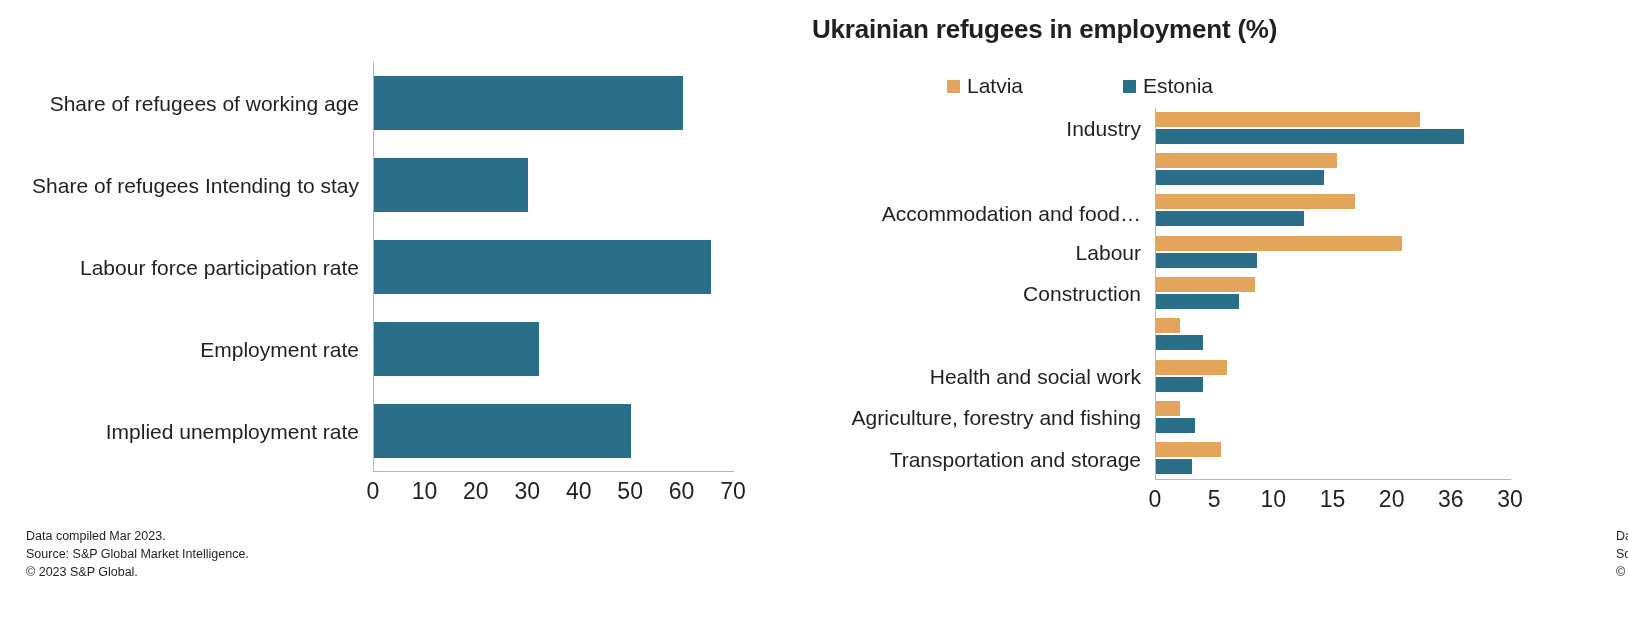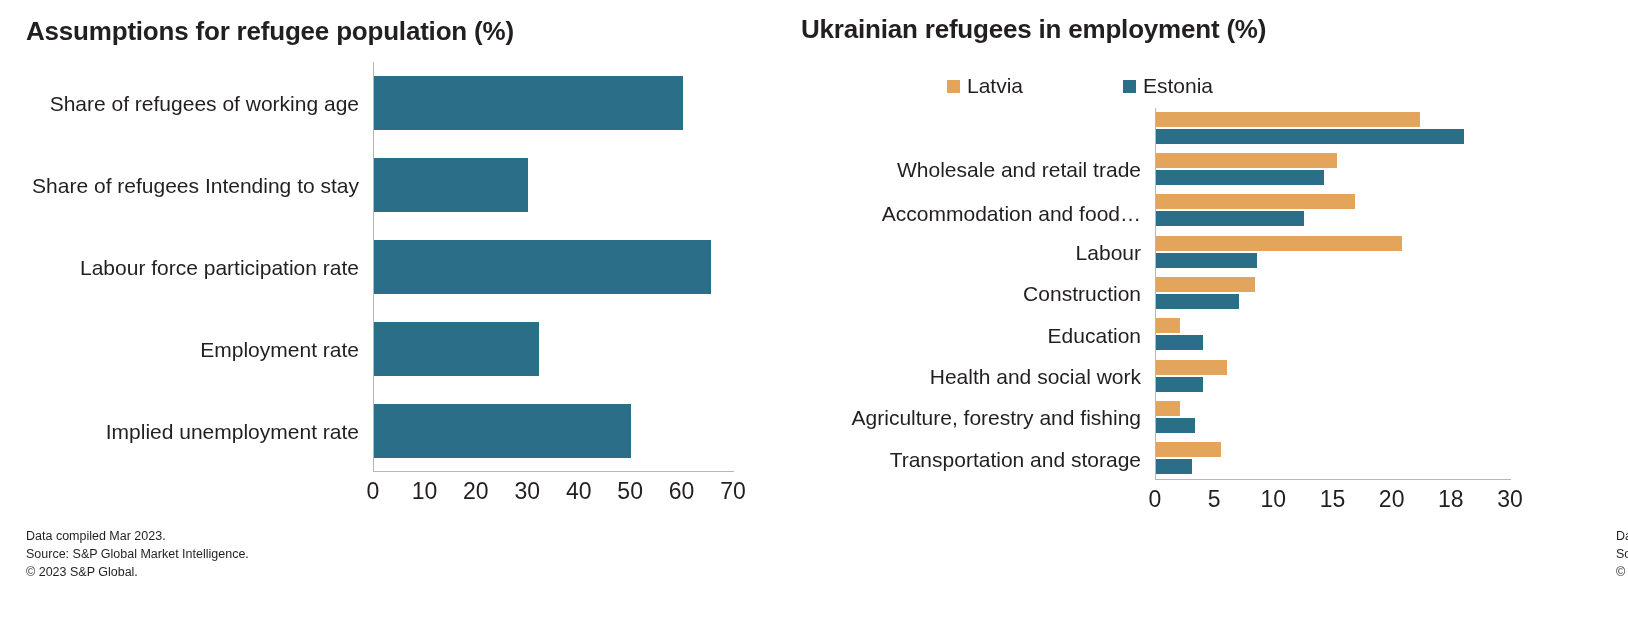--- a/index.html
+++ b/index.html
@@ -29,21 +29,21 @@
   .panel-right { width: 828px; }
 
   .chart-title {
     font-size: 26px;
     font-weight: bold;
     letter-spacing: -0.2px;
     color: #231f20;
     white-space: nowrap;
   }
   .title-left  { position: absolute; left: 26px; top: 16px; }
-  .title-right { position: absolute; left: 1px;  top: 14px; }
+  .title-right { position: absolute; left: 12px;  top: 14px; }
 
   
   .legend {
     position: absolute;
     top: 74px;
     left: 0;
     width: 560px;
     display: flex;
     justify-content: center;
     gap: 100px;
@@ -127,21 +127,20 @@
   .foot-left  { left: 26px; top: 527px; }
   .foot-right { left: 816px; top: 527px; }
 </style>
 </head>
 <body>
 
 <div class="page">
 
   <div class="panel panel-left">
 
-    <div class="chart-title title-left">Assumptions for refugee population (%)</div>
 
     <div class="plot" id="left-plot" style="left:0px; top:62px; width:760px; height:410px;">
       <div class="cat-labels" id="left-cats" style="width:373px;">
           <div class="cat-label" style="top: 0px; height: 82px; width: 100%; padding-left: 0px;">
             <span style="max-width: 330px;">Share of refugees of working age</span>
           </div>
           <div class="cat-label" style="top: 82px; height: 82px; width: 100%; padding-left: 0px;">
             <span style="max-width: 330px;">Share of refugees Intending to stay</span>
           </div>
           <div class="cat-label" style="top: 164px; height: 82px; width: 100%; padding-left: 0px;">
@@ -191,34 +190,31 @@
           <span>Latvia</span>
         </div>
         <div class="legend-item">
           <span class="legend-swatch" style="background: rgb(43, 110, 136);"></span>
           <span>Estonia</span>
         </div>
       </div>
 
     <div class="plot" id="right-plot" style="left:0px; top:108px; width:790px; height:372px;">
       <div class="cat-labels" id="right-cats" style="width:355px;">
-          <div class="cat-label" style="top: 41.3333px; height: 41.3333px; width: 100%;">
-            <span>Wholesale and retail trade</span>
+          <div class="cat-label" style="top: 0px; height: 41.3333px; width: 100%;">
+            <span>Industry</span>
           </div>
           <div class="cat-label" style="top: 85px; height: 41.3333px; width: 100%;">
             <span>Accommodation and food…</span>
           </div>
           <div class="cat-label" style="top: 124px; height: 41.3333px; width: 100%;">
             <span>Labour</span>
           </div>
           <div class="cat-label" style="top: 165.333px; height: 41.3333px; width: 100%;">
             <span>Construction</span>
-          </div>
-          <div class="cat-label" style="top: 206.667px; height: 41.3333px; width: 100%;">
-            <span>Education</span>
           </div>
           <div class="cat-label" style="top: 248px; height: 41.3333px; width: 100%;">
             <span>Health and social work</span>
           </div>
           <div class="cat-label" style="top: 289.333px; height: 41.3333px; width: 100%;">
             <span>Agriculture, forestry and fishing</span>
           </div>
           <div class="cat-label" style="top: 330.667px; height: 41.3333px; width: 100%;">
             <span>Transportation and storage</span>
           </div>
@@ -243,21 +239,21 @@
           <div class="bar" style="background: rgb(43, 110, 136); top: 310px; height: 14.9467px; width: 39.05px;"></div>
           <div class="bar" style="background: rgb(227, 165, 91); top: 334.387px; height: 14.9467px; width: 65.0833px;"></div>
           <div class="bar" style="background: rgb(43, 110, 136); top: 351.333px; height: 14.9467px; width: 35.5px;"></div>
         </div>
       <div class="tick-labels" id="right-ticks" style="left:355px; width:355px; top:378px;">
           <div class="tick" style="left: 0px;">0</div>
           <div class="tick" style="left: 59.1667px;">5</div>
           <div class="tick" style="left: 118.333px;">10</div>
           <div class="tick" style="left: 177.5px;">15</div>
           <div class="tick" style="left: 236.667px;">20</div>
-          <div class="tick" style="left: 295.833px;">18</div>
+          <div class="tick" style="left: 295.833px;">36</div>
           <div class="tick" style="left: 355px;">30</div>
         </div>
     </div>
 
     <div class="footnote foot-right">
       <div>Data compiled Mar 2023.</div>
       <div>Source: S&amp;P Global Market Intelligence, Statistics Estonia,Latvian Central Bureau of Statistics .</div>
       <div>© 2023 S&amp;P Global.</div>
     </div>
   </div>

